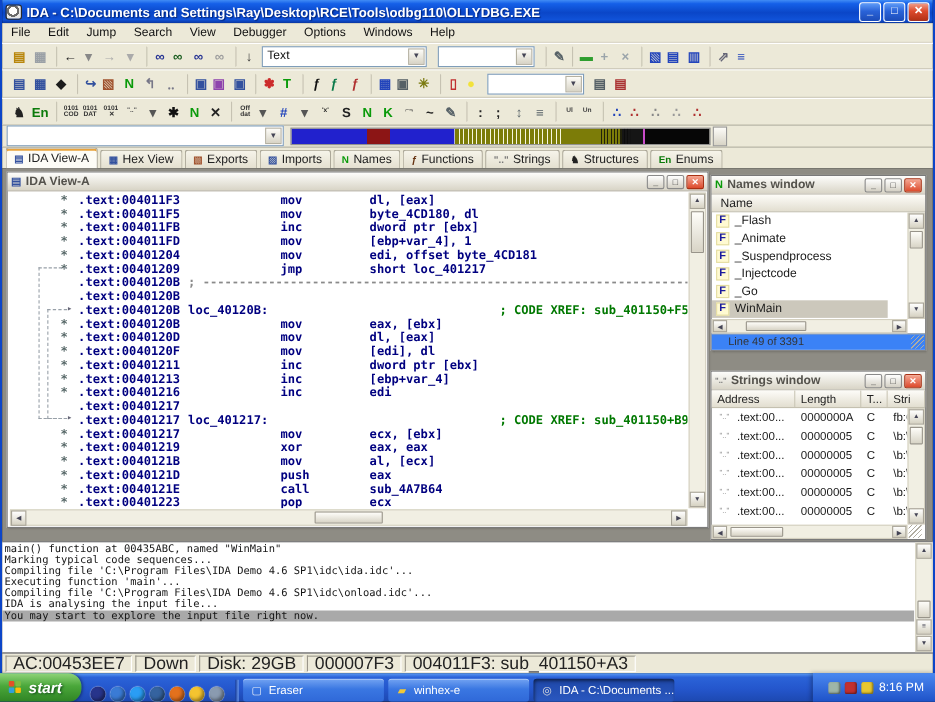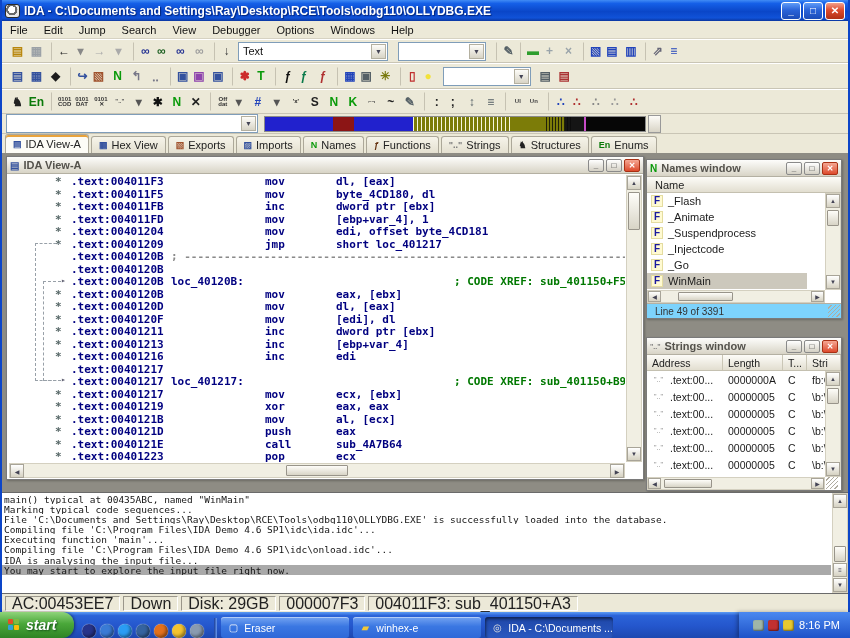--- a/index.html
+++ b/index.html
@@ -66,21 +66,21 @@
   
   .disasm{left:4px;top:3px;width:638px;height:324px}
   .code{position:absolute;top:18px;left:2px;right:18px;bottom:17px;overflow:hidden;
     font-family:"DejaVu Sans Mono","Liberation Mono",monospace;font-size:11px;font-weight:bold;color:#000080}
   .cline{position:relative;height:12.5px}
   .cline span{position:absolute;top:0;white-space:pre}
   .cline .star{left:46px;color:#566}
   .cline .addr{left:62px}
   .cline .lbl{left:162px}
   .cline.sepline .lbl{color:#8a8a8a}
-  .cline .mn{left:256px}
+  .cline .mn{left:246px}
   .cline .ops{left:327px}
   .cline .cmt{left:445px;color:#007800}
   .jarc{position:absolute;border:1px dashed #98a0a8;border-right:none}
   .jarrow{position:absolute;font-size:8px;color:#667}
 
   
   .vsb{position:absolute;width:16px;background:#f1efe3;border:1px solid #d4d0c0}
   .hsb{position:absolute;height:15px;background:#f1efe3;border:1px solid #d4d0c0}
   .sba{position:absolute;width:14px;height:14px;background:linear-gradient(#fff,#d6d2c2);border:1px solid #a8a498;
     font-size:6px;color:#445;display:flex;align-items:center;justify-content:center}
@@ -88,22 +88,22 @@
 
   
   .names{left:644px;top:6px;width:196px;height:160px;display:flex;flex-direction:column}
   .listhdr{height:16px;flex:0 0 16px;display:flex;align-items:center;background:linear-gradient(#fdfcf8,#e2ded0);
     border-bottom:1px solid #c4c0b0;font-size:11px;color:#222;padding-left:8px;position:relative}
   .nrows{flex:1;position:relative;overflow:hidden}
   .nrow{height:16px;display:flex;align-items:center;gap:5px;padding-left:4px;font-size:11px;color:#1a1a1a;width:160px}
   .nrow.selected{background:#ccc8bc}
   .ficon{width:12px;height:12px;background:#fffad2;border:1px solid #e4dca0;color:#1a1a9e;font-weight:bold;
     font-size:10px;line-height:10px;text-align:center;flex:0 0 12px}
-  .cwstatus{height:15px;flex:0 0 15px;border-top:1px solid #b4b0a2;background:#7dd3fc;font-size:10px;color:#333;
-    display:flex;align-items:center;padding-left:8px}
+  .cwstatus{height:15px;flex:0 0 15px;border-top:1px solid #b4b0a2;background:#3b82f6;font-size:10px;color:#333;
+    display:flex;align-items:center;padding-left:15px}
 
   
   .stringswin{left:644px;top:184px;width:196px;height:154px;display:flex;flex-direction:column}
   .shdr{height:16px;flex:0 0 16px;display:flex;background:linear-gradient(#fdfcf8,#e2ded0);border-bottom:1px solid #c4c0b0;
     font-size:10.5px;color:#222;align-items:center}
   .shdr .hc{border-right:1px solid #cac6b6;padding-left:5px;height:100%;display:flex;align-items:center}
   .srows{flex:1;position:relative;overflow:hidden}
   .srow{height:17px;display:flex;align-items:center;font-size:10.5px;color:#1a1a1a;width:178px}
   .srow .c{padding-left:5px;overflow:hidden;white-space:nowrap}
   .c-icon{width:18px;flex:0 0 18px;color:#888;font-size:7px;text-align:center}
@@ -745,25 +745,24 @@
           <span class="sba" style="right:0;top:0;width:13px;height:11px">▶</span>
           <span class="grip" style="right:-14px;bottom:0"></span>
         </div>
       </div>
     </div>
 
     <div class="output">
       <div class="olines">
 
 
-          <div class="oline">main() typical at 00435ABC, named "WinMain"</div>
+          <div class="oline">main() function at 00435ABC, named "WinMain"</div>
 
           <div class="oline">Marking typical code sequences...</div>
 
-          <div class="oline">File 'C:\Documents and Settings\Ray\Desktop\RCE\Tools\odbg110\OLLYDBG.EXE' is successfully loaded into the database.</div>
 
           <div class="oline">Compiling file 'C:\Program Files\IDA Demo 4.6 SP1\idc\ida.idc'...</div>
 
           <div class="oline">Executing function 'main'...</div>
 
           <div class="oline">Compiling file 'C:\Program Files\IDA Demo 4.6 SP1\idc\onload.idc'...</div>
 
 
           <div class="oline">IDA is analysing the input file...</div>
 

